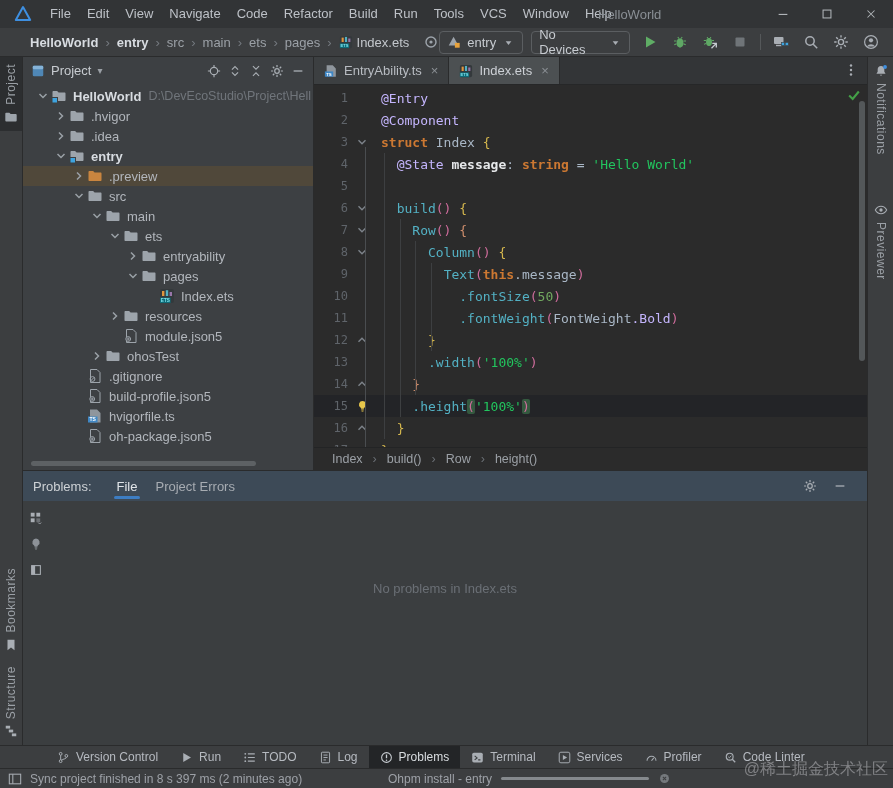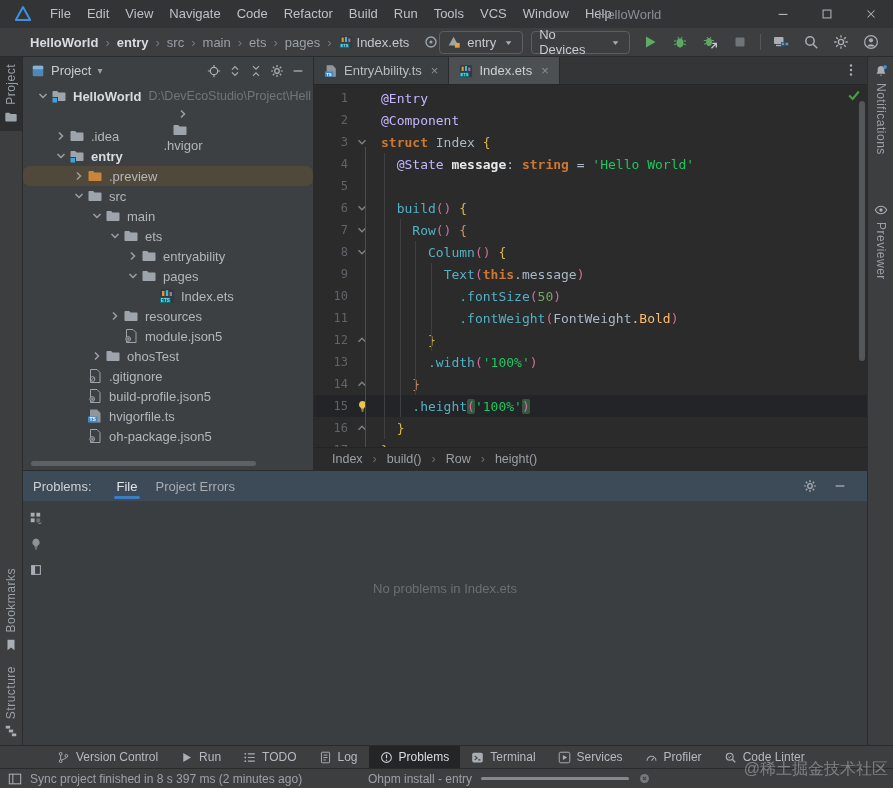--- a/index.html
+++ b/index.html
@@ -68,21 +68,21 @@
   .cl{height:22px;display:flex;align-items:center;white-space:pre;}
   .cl.cur{background:#232427;}
   .lnum{width:34px;text-align:right;color:#5f646a;font-size:12px;flex:none;font-family:"DejaVu Sans Mono",monospace;}
   .lfold{width:28px;display:flex;justify-content:center;align-items:center;flex:none;}
   .lfold .icon{width:12px;height:12px;}
   .ltext{padding-left:5px;}
   .c-ann{color:#c4b5fd}.c-kw{color:#cc7832;font-weight:bold}.c-ty{color:#a9b7c6}
   .c-fld{color:#e6e8ea;font-weight:bold}.c-pl{color:#a9b7c6}.c-str{color:#22c55e}
   .c-num{color:#71a85f}.c-fn{color:#53b1c4}.c-par{color:#cf6c9c}
   .c-parH{color:#cf6c9c;background:#34593f;border-radius:2px}
-  .c-bY{color:#d6b84e}.c-bO{color:#cf8e6d}.c-enum{color:#fdba74}
+  .c-bY{color:#d6b84e}.c-bO{color:#cf8e6d}.c-enum{color:#c4b5fd}
   .fold-line{position:absolute;left:51px;top:62px;height:300px;width:1px;background:#4a4d50;}
   .iguide{position:absolute;width:1px;background:#3d3f41;}
   .ed-scroll{position:absolute;right:2px;top:16px;width:6px;height:260px;background:#5b5f62;border-radius:3px;opacity:.85;}
   .ed-check{position:absolute;right:6px;top:3px;}
   .ed-breadcrumb{height:22px;min-height:22px;background:#2b2b2b;border-top:1px solid #232425;display:flex;align-items:center;padding-left:18px;font-size:12.5px;color:#9ba0a6;gap:2px;}
   .edc-sep{color:#6c7artifacts;color:#6c7177;padding:0 8px;}
 
   
   .problems{flex:1;display:flex;flex-direction:column;background:#3b3e40;border-top:1px solid #2a2b2c;min-height:0;}
   .p-header{height:30px;min-height:30px;background:#3d4a57;display:flex;align-items:center;padding:0 10px;}
@@ -96,21 +96,21 @@
   .p-empty{position:absolute;top:80px;left:0;right:0;text-align:center;font-size:13px;color:#6a6f75;}
 
   
   .bottombar{position:absolute;top:745px;left:0;right:0;height:23px;background:#3c3e40;border-top:1px solid #2a2b2c;display:flex;align-items:stretch;padding-left:46px;font-size:12px;color:#b6bac0;box-sizing:border-box;}
   .bb-item{display:flex;align-items:center;gap:6px;padding:0 11px;}
   .bb-item.active{background:#232527;color:#d9dde0;}
   .bb-item .icon{width:13px;height:13px;}
 
   
   .statusbar{position:absolute;top:768px;left:0;right:0;height:20px;background:#3c3e40;border-top:1px solid #2a2b2c;display:flex;align-items:center;font-size:12px;color:#9da1a7;padding:0 8px;gap:8px;box-sizing:border-box;}
-  .sb-task{position:absolute;left:368px;display:flex;align-items:center;gap:9px;}
+  .sb-task{position:absolute;left:388px;display:flex;align-items:center;gap:9px;}
   .sb-bar{width:148px;height:3px;background:#85898d;border-radius:2px;}
   .sb-right{margin-left:auto;display:flex;align-items:center;gap:14px;padding-right:4px;}
   .sb-dot{width:10px;height:10px;border-radius:50%;background:#4cb04a;}
   .sb-item{white-space:nowrap;}
 
   .watermark{position:absolute;top:759px;right:5px;font-size:16px;color:rgba(195,195,200,.5);z-index:60;pointer-events:none;}
 </style>
 </head>
 <body>
 
@@ -370,21 +370,21 @@
               </span>
               <span class="icon ticon">
                 <svg viewBox="0 0 16 16">
                   <path d="M1.5 4c0-.6.4-1 1-1h3.6l1.5 1.6h6c.5 0 .9.4.9 1V12c0 .6-.4 1-1 1h-11c-.6 0-1-.4-1-1z" fill="#9da4ab"></path>
                   <rect x="1" y="9.5" width="5.5" height="5.5" fill="#3ea4e0" stroke="#3d4043"></rect>
                 </svg>
               </span>
               <span class="tl">HelloWorld</span>
               <span class="tsuffix">D:\DevEcoStudio\Project\Hell</span>
             </div>
-            <div class="tree-row" style="padding-left: 30px; flex-direction: column;">
+            <div class="tree-row" style="padding-left: 30px;">
               <span class="tchev">
                 <svg viewBox="0 0 16 16">
                   <path d="M6 4.5L9.5 8 6 11.5" fill="none" stroke="#9aa0a6" stroke-width="1.5"></path>
                 </svg>
               </span>
               <span class="icon ticon">
                 <svg viewBox="0 0 16 16">
                   <path d="M1.5 4c0-.6.4-1 1-1h3.6l1.5 1.6h6c.5 0 .9.4.9 1V12c0 .6-.4 1-1 1h-11c-.6 0-1-.4-1-1z" fill="#9da4ab"></path>
                 </svg>
               </span>
@@ -410,21 +410,21 @@
                 </svg>
               </span>
               <span class="icon ticon">
                 <svg viewBox="0 0 16 16">
                   <path d="M1.5 4c0-.6.4-1 1-1h3.6l1.5 1.6h6c.5 0 .9.4.9 1V12c0 .6-.4 1-1 1h-11c-.6 0-1-.4-1-1z" fill="#9da4ab"></path>
                   <rect x="1" y="9.5" width="5.5" height="5.5" fill="#3ea4e0" stroke="#3d4043"></rect>
                 </svg>
               </span>
               <span class="tl">entry</span>
             </div>
-            <div class="tree-row selected" style="padding-left: 48px; border-radius: 7px;">
+            <div class="tree-row selected" style="padding-left: 48px;">
               <span class="tchev">
                 <svg viewBox="0 0 16 16">
                   <path d="M6 4.5L9.5 8 6 11.5" fill="none" stroke="#9aa0a6" stroke-width="1.5"></path>
                 </svg>
               </span>
               <span class="icon ticon">
                 <svg viewBox="0 0 16 16">
                   <path d="M1.5 4c0-.6.4-1 1-1h3.6l1.5 1.6h6c.5 0 .9.4.9 1V12c0 .6-.4 1-1 1h-11c-.6 0-1-.4-1-1z" fill="#c9853f"></path>
                 </svg>
               </span>

